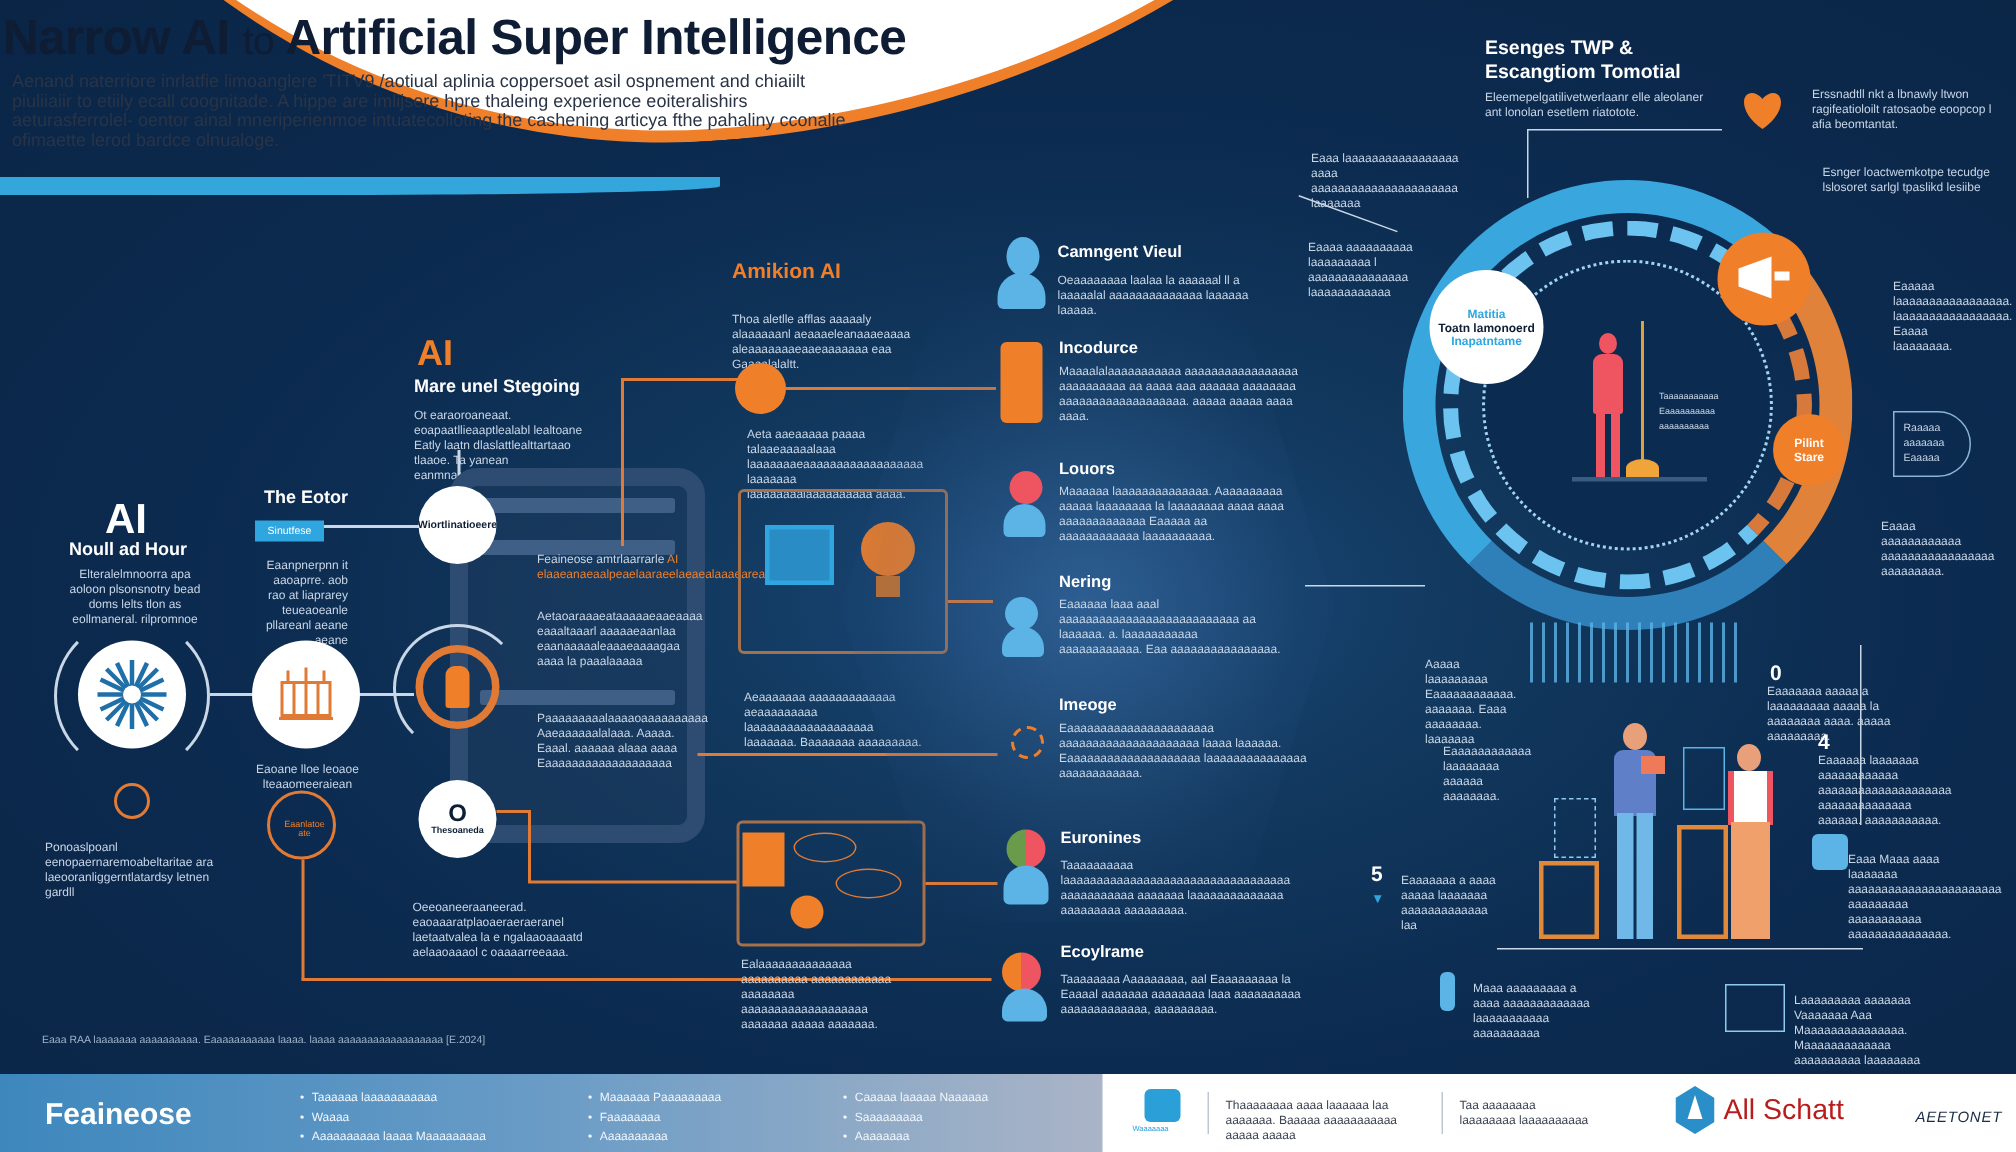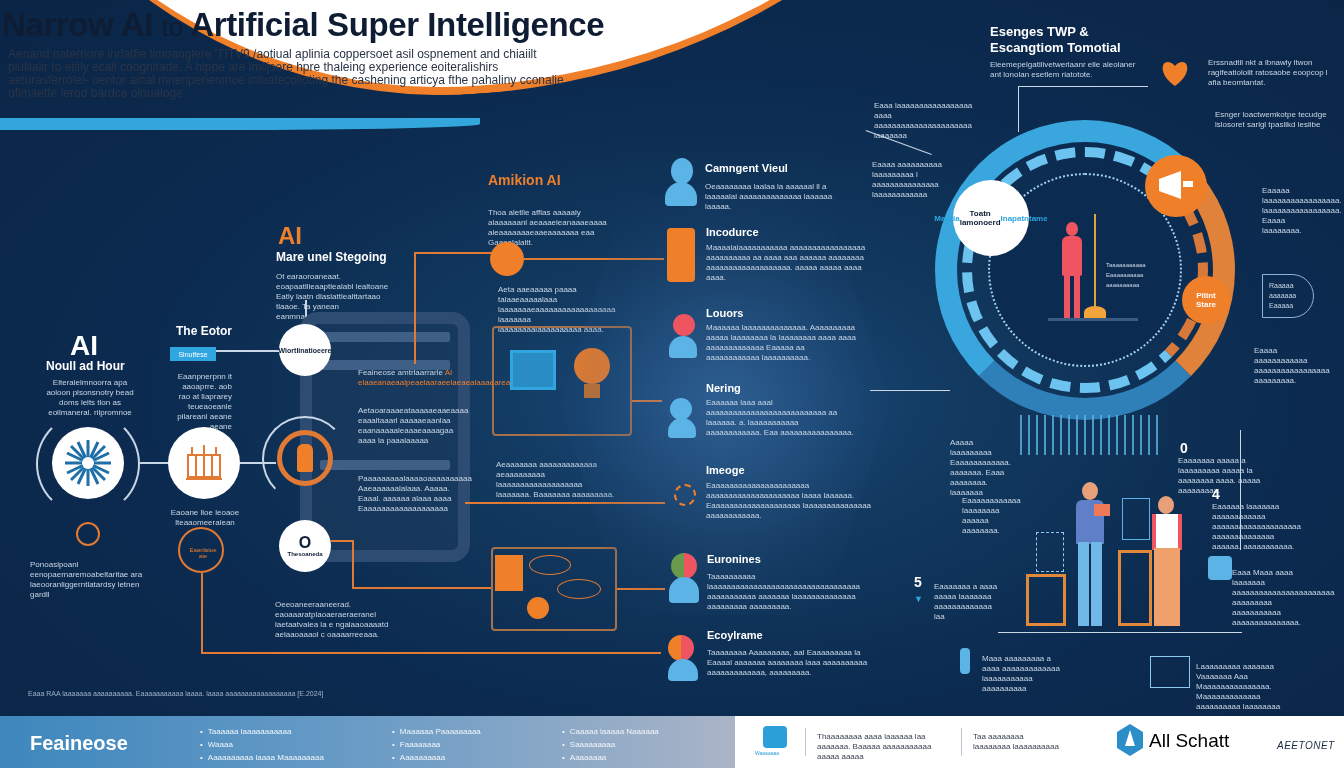--- a/index.html
+++ b/index.html
@@ -185,20 +185,21 @@
   <div class="abs small" style="left:496px; top:460px; width:120px;">Aeaaaaaaa aaaaaaaaaaaaa aeaaaaaaaaa laaaaaaaaaaaaaaaaaaa laaaaaaa. Baaaaaaa aaaaaaaaa.</div>
   <div class="oline" style="left:465px; top:502px; width:200px; height:2px;"></div>
 
   <div class="abs" style="left:491px; top:547px; width:126px; height:84px; border:2px solid #a6704a; border-radius:4px;">
     <div class="abs" style="left:2px; top:6px; width:28px; height:36px; background:#f07f2a;"></div>
     <div class="abs" style="left:36px; top:6px; width:42px; height:20px; border:1px solid #e07a35; border-radius:50%;"></div>
     <div class="abs" style="left:64px; top:30px; width:44px; height:20px; border:1px solid #e07a35; border-radius:50%;"></div>
     <div class="abs" style="left:34px; top:48px; width:22px; height:22px; border-radius:50%; background:#f07f2a;"></div>
   </div>
   <div class="oline" style="left:617px; top:588px; width:48px; height:2px;"></div>
+  <div class="abs small" style="left:494px; top:638px; width:108px;">Ealaaaaaaaaaaaaaa aaaaaaaaaa aaaaaaaaaaaa aaaaaaaa aaaaaaaaaaaaaaaaaaa aaaaaaa aaaaa aaaaaaa.</div>
 
   <div class="hexbg"></div>
 
   <div class="abs" style="left:665px; top:158px; width:32px; height:50px;">
     <div class="person-head" style="left:6px; top:0; width:22px; height:26px; background:#5bb3e6;"></div>
     <div class="person-body" style="left:0; top:24px; width:32px; height:24px; background:#5bb3e6;"></div>
   </div>
   <div class="abs h" style="left:705px; top:162px; font-size:11px;">Camngent Vieul</div>
   <div class="abs small" style="left:705px; top:182px; width:140px;">Oeaaaaaaaa laalaa la aaaaaal ll a laaaaalal aaaaaaaaaaaaaa laaaaaa laaaaa.</div>
 
@@ -235,21 +236,21 @@
     <div class="person-head" style="left:2px; top:0; width:26px; height:26px; background:linear-gradient(90deg,#f07f2a 50%, #ef5561 50%);"></div>
     <div class="person-body" style="left:2px; top:24px; width:30px; height:22px; background:#5bb3e6;"></div>
   </div>
   <div class="abs h" style="left:707px; top:629px; font-size:11px;">Ecoylrame</div>
   <div class="abs small" style="left:707px; top:648px; width:180px;">Taaaaaaaa Aaaaaaaaa, aal Eaaaaaaaaa la Eaaaal aaaaaaa aaaaaaaa laaa aaaaaaaaaa aaaaaaaaaaaaa, aaaaaaaaa.</div>
 
   <div class="big-ring" style="left:935px; top:120px; width:300px; height:300px; border:22px solid #3aa6de; border-right-color:#e0823a; border-bottom-color:#2f7fb9;"></div>
   <div class="big-ring" style="left:962px; top:147px; width:246px; height:246px; border:10px dashed #6cc3ef; border-right-color:#d7793a;"></div>
   <div class="big-ring" style="left:988px; top:173px; width:194px; height:194px; border:2px dotted #9fd3ee; background:#0c2b50;"></div>
 
-  <div class="circle-w" style="left:953px; top:180px; width:76px; height:76px; flex-direction:row; font-size:8px;">
+  <div class="circle-w" style="left:953px; top:180px; width:76px; height:76px; flex-direction:column; font-size:8px;">
     <div style="color:#2fa6e0;">Matitia</div>
     <div style="color:#0d1e35;">Toatn lamonoerd</div>
     <div style="color:#2fa6e0;">Inapatntame</div>
   </div>
   <div class="abs" style="left:1145px; top:155px; width:62px; height:62px; border-radius:50%; background:#f07f2a;">
     <svg width="62" height="62" viewBox="0 0 62 62">
         <path d="M14 24 L36 16 L36 44 L14 36 Z" fill="#ffffff"></path>
         <rect x="38" y="26" width="10" height="6" fill="#ffffff"></rect>
       </svg>
   </div>
@@ -343,17 +344,17 @@
       <div class="abs" style="left:70px; top:12px; width:1px; height:28px; background:#c0c6cf;"></div>
       <div class="abs" style="left:82px; top:16px; width:120px; font-size:8px; line-height:10px; color:#3b4352;">Thaaaaaaaa aaaa laaaaaa laa aaaaaaa. Baaaaa aaaaaaaaaaa aaaaa aaaaa</div>
       <div class="abs" style="left:226px; top:12px; width:1px; height:28px; background:#c0c6cf;"></div>
       <div class="abs" style="left:238px; top:16px; width:90px; font-size:8px; line-height:10px; color:#3b4352;">Taa aaaaaaaa laaaaaaaa laaaaaaaaaa</div>
       <div class="abs" style="left:382px; top:8px; width:26px; height:32px;">
         <svg width="26" height="32" viewBox="0 0 26 32">
             <path d="M13 0 L26 8 L26 24 L13 32 L0 24 L0 8 Z" fill="#2a8fc8"></path>
             <path d="M13 6 L18 22 L8 22 Z" fill="#ffffff"></path>
           </svg>
       </div>
-      <div class="abs" style="left:414px; top:14px; font-size:19px; color:#000000;">All Schatt</div>
+      <div class="abs" style="left:414px; top:14px; font-size:19px; color:#b91c1c;">All Schatt</div>
       <div class="abs" style="left:542px; top:24px; font-size:10px; font-style:italic; color:#1a2b44; letter-spacing:0.5px;">AEETONET</div>
     </div>
   </div>
 </div>
 
 </body></html>

